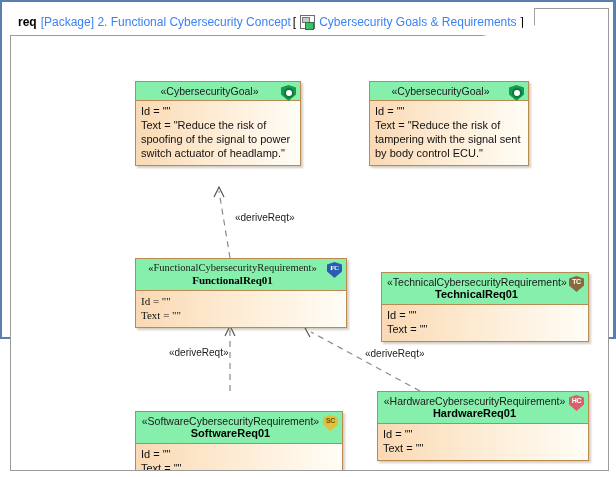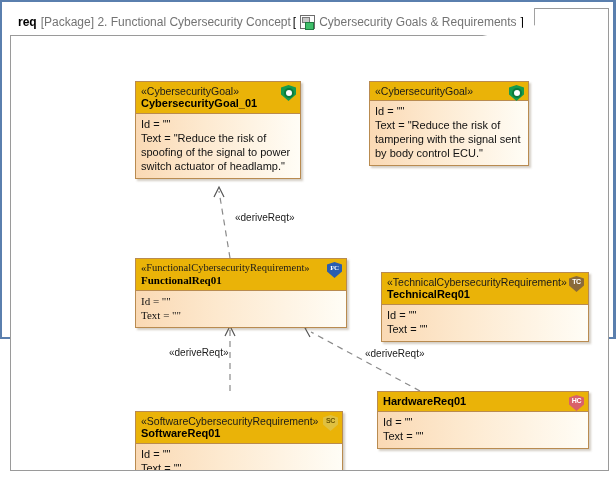--- a/index.html
+++ b/index.html
@@ -38,21 +38,21 @@
     border-top: none; border-left: none;
     -webkit-clip-path: polygon(0 0, 100% 0, 100% 62%, 90% 100%, 0 100%);
     clip-path: polygon(0 0, 100% 0, 100% 62%, 90% 100%, 0 100%);
     white-space: nowrap;
   }
   #header-tab .hdr-kw {
     font-size: 12px; font-weight: bold; color: #000;
     margin-right: 4px;
   }
   #header-tab .hdr-txt {
-    font-size: 12px; color: #737373;
+    font-size: 12px; color: #3b82f6;
   }
   #header-tab .hdr-open,
   #header-tab .hdr-close {
     font-size: 12px; color: #000;
   }
   #header-tab .hdr-open { margin-left: 2px; margin-right: 3px; }
   #header-tab .hdr-close { margin-left: 4px; }
   
   .pkg-icon {
     position: relative;
@@ -84,24 +84,24 @@
 
   
   .node {
     position: absolute;
     border: 1px solid #b98b50;
     box-shadow: 2px 2px 2px rgba(110,90,60,0.30);
     background: #fdeedd;
   }
   .node-head {
     position: relative;
-    background: #eab308;
+    background: #86efac;
     border-bottom: 1px solid #b98b50;
     padding: 3px 22px 3px 5px;
-    text-align: left;
+    text-align: center;
     line-height: 1.15;
   }
   .stereo {
     display: block;
     font-size: 10.5px;
     color: #1a1a1a;
     white-space: nowrap;
   }
   .nodename {
     display: block;
@@ -189,21 +189,20 @@
       </g>
     </svg>
 
     <div class="lnk-label" style="left:224px; top:176px;">«deriveReqt»</div>
     <div class="lnk-label" style="left:158px; top:311px;">«deriveReqt»</div>
     <div class="lnk-label" style="left:354px; top:312px;">«deriveReqt»</div>
 
     <div class="node" style="left:124px; top:45px; width:166px;">
       <div class="node-head">
         <span class="stereo">«CybersecurityGoal»</span>
-        <span class="nodename">CybersecurityGoal_01</span>
         <span class="shield goal"></span>
       </div>
       <div class="node-body">
         <div class="attr">Id = ""</div>
         <div class="attr">Text = "Reduce the risk of spoofing of the signal to power switch actuator of headlamp."</div>
       </div>
     </div>
 
     <div class="node" style="left:358px; top:45px; width:160px;">
       <div class="node-head">
@@ -247,20 +246,21 @@
         <span class="shield sc">SC</span>
       </div>
       <div class="node-body">
         <div class="attr">Id = ""</div>
         <div class="attr">Text = ""</div>
       </div>
     </div>
 
     <div class="node" style="left:366px; top:355px; width:212px;">
       <div class="node-head">
+        <span class="stereo">«HardwareCybersecurityRequirement»</span>
         <span class="nodename">HardwareReq01</span>
         <span class="shield hc">HC</span>
       </div>
       <div class="node-body">
         <div class="attr">Id = ""</div>
         <div class="attr">Text = ""</div>
       </div>
     </div>
 
   </div>

